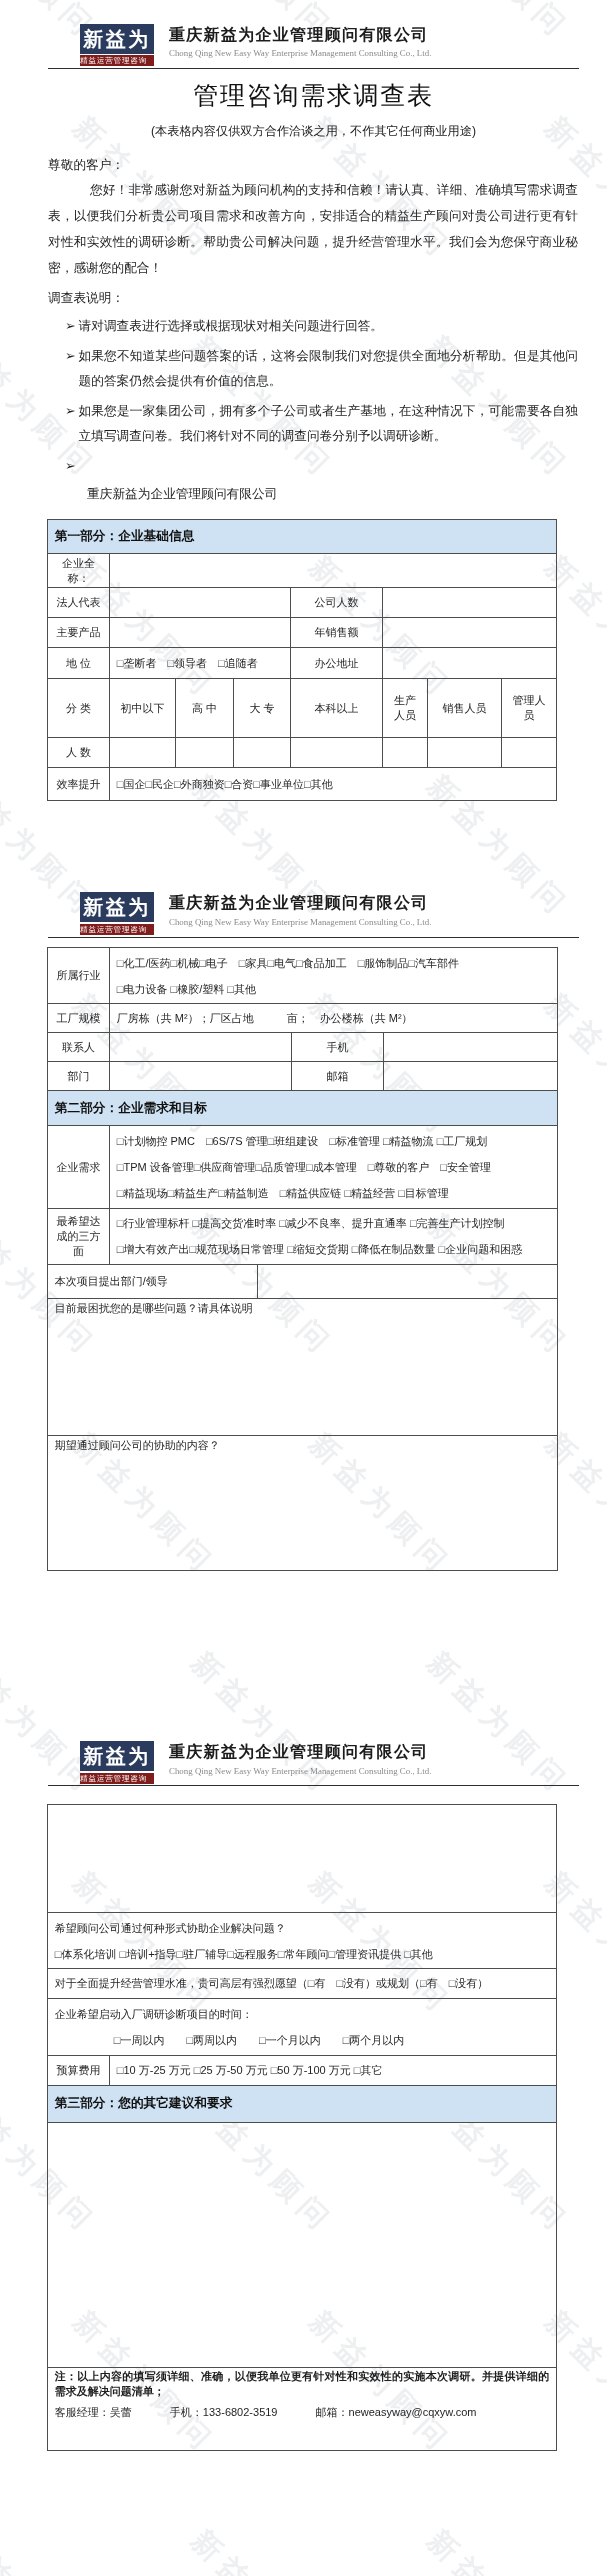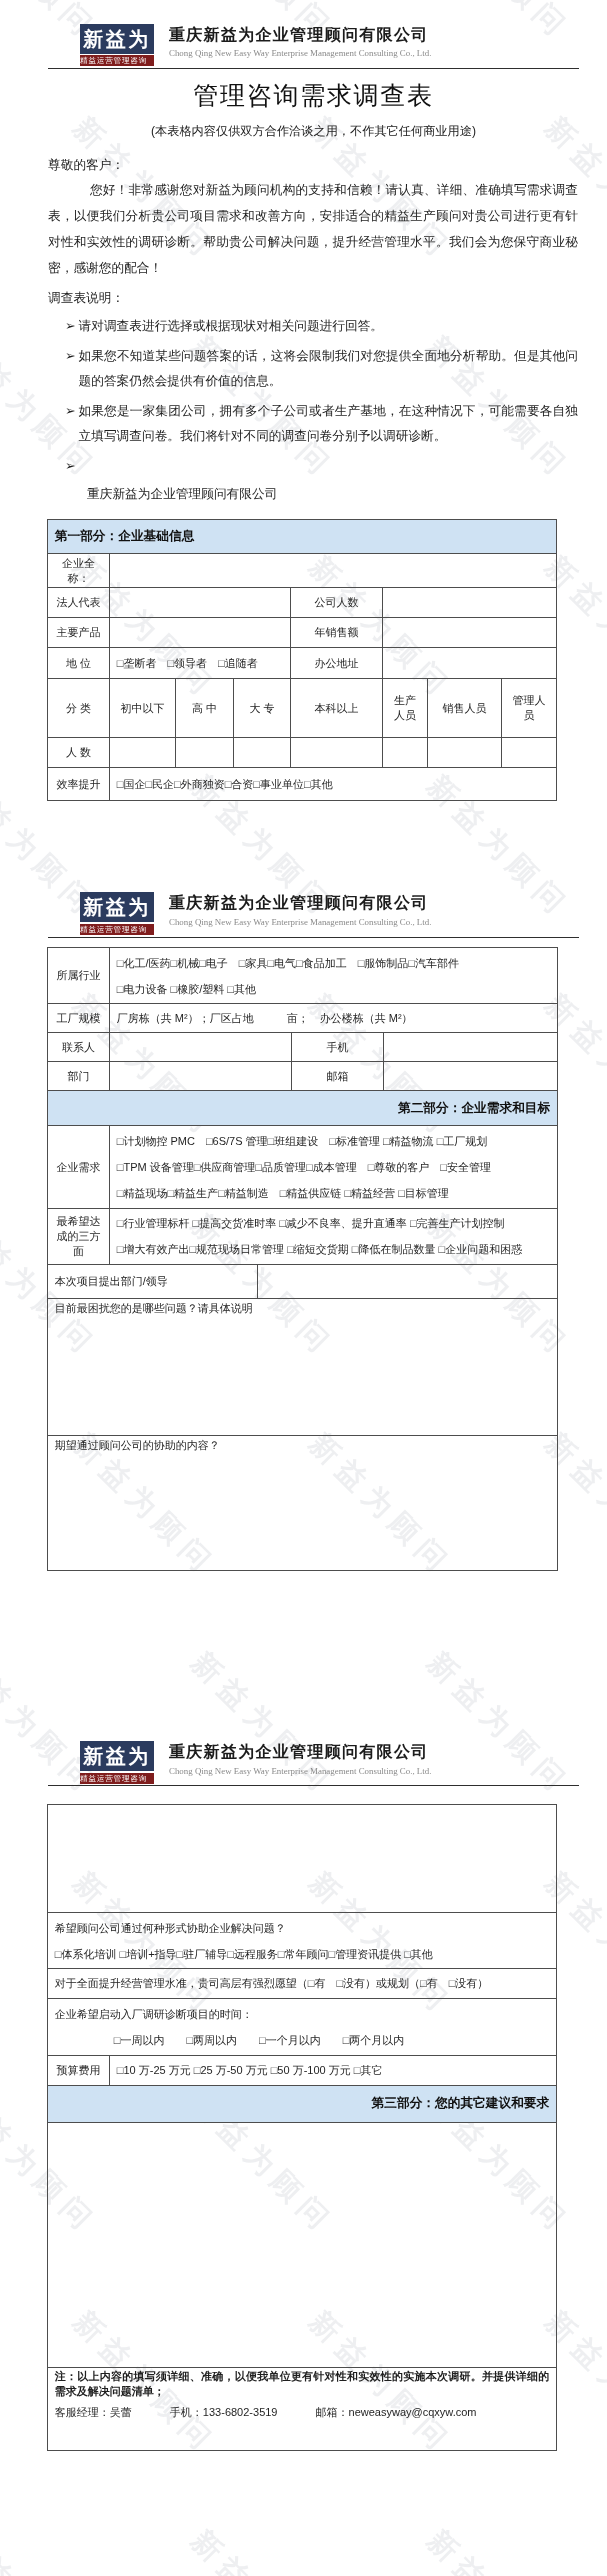--- a/index.html
+++ b/index.html
@@ -36,21 +36,21 @@
 
   
   table.doc { position:absolute; left:47px; width:510px; border-collapse:collapse; table-layout:fixed;
               font-size:11px; color:#1f1f1f; border:1.7px solid #1b1b1b; }
   table.doc td { border:0.8px solid #4d4d4d; padding:1.7px 6.8px; overflow:hidden; word-break:break-all; }
   td.lbl { text-align:center; padding:1.7px 1.7px; }
   td.opts { text-align:left; }
   td.sec { background:#cfe2f3; font-weight:700; font-size:12.7px; color:#111;
            border-top:1.7px solid #1b1b1b; border-bottom:1.7px solid #1b1b1b; }
   td.sec-left { text-align:left; padding-left:10px; }
-  td.sec-center { text-align:right;margin-top:12px; }
+  td.sec-center { text-align:left;margin-top:12px; }
   td.top { vertical-align:top; padding-top:5px; }
   .optline { line-height:26px; }
   .indent70 { padding-left:59px; line-height:26px; }
   .note-line { line-height:15px; text-align:justify;font-weight:bold; }
   .contact-line { line-height:26px; }
   .contact-line span { display:inline-block; margin-right:35px; }
 </style>
 </head>
 <body>
 

